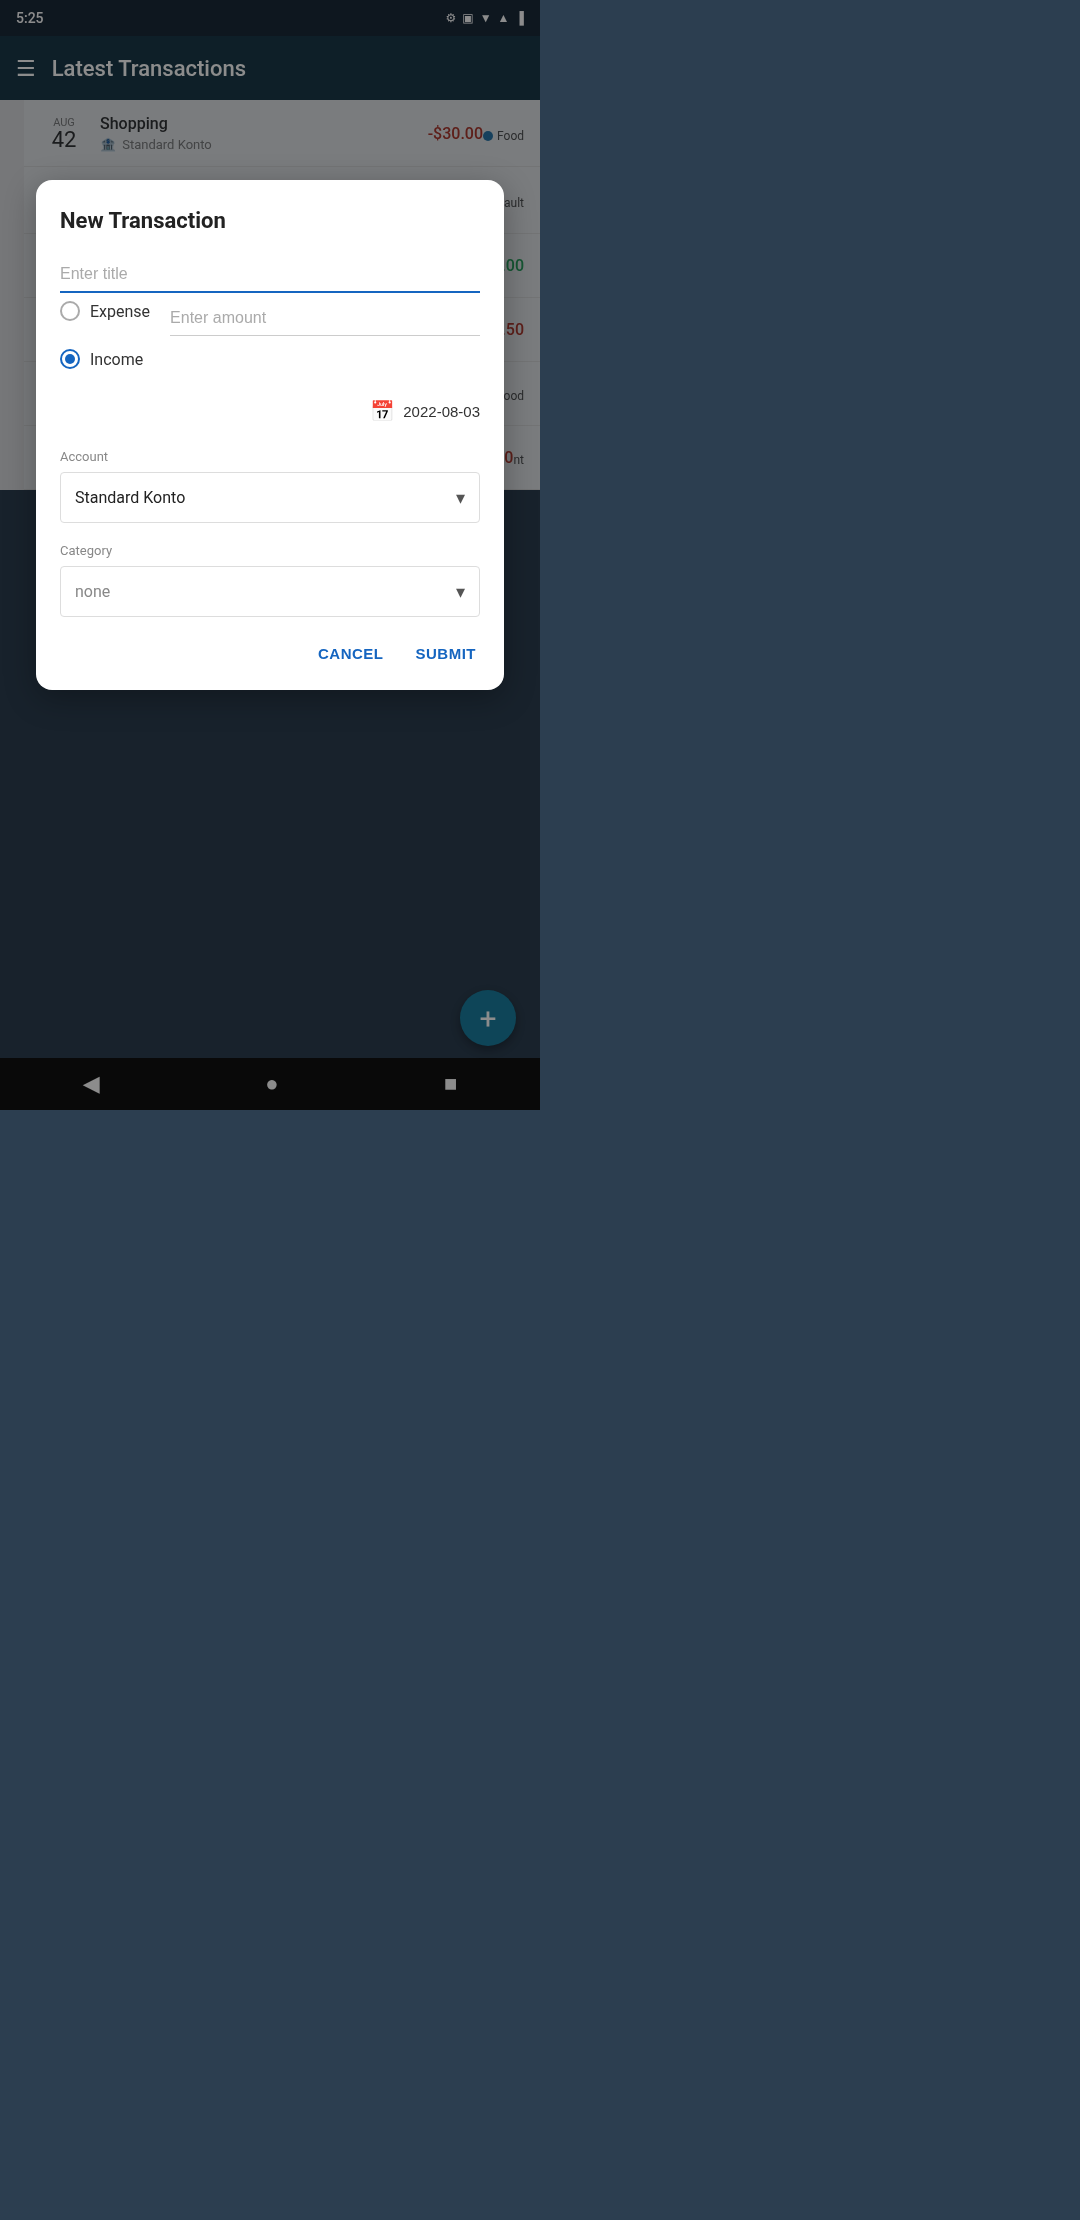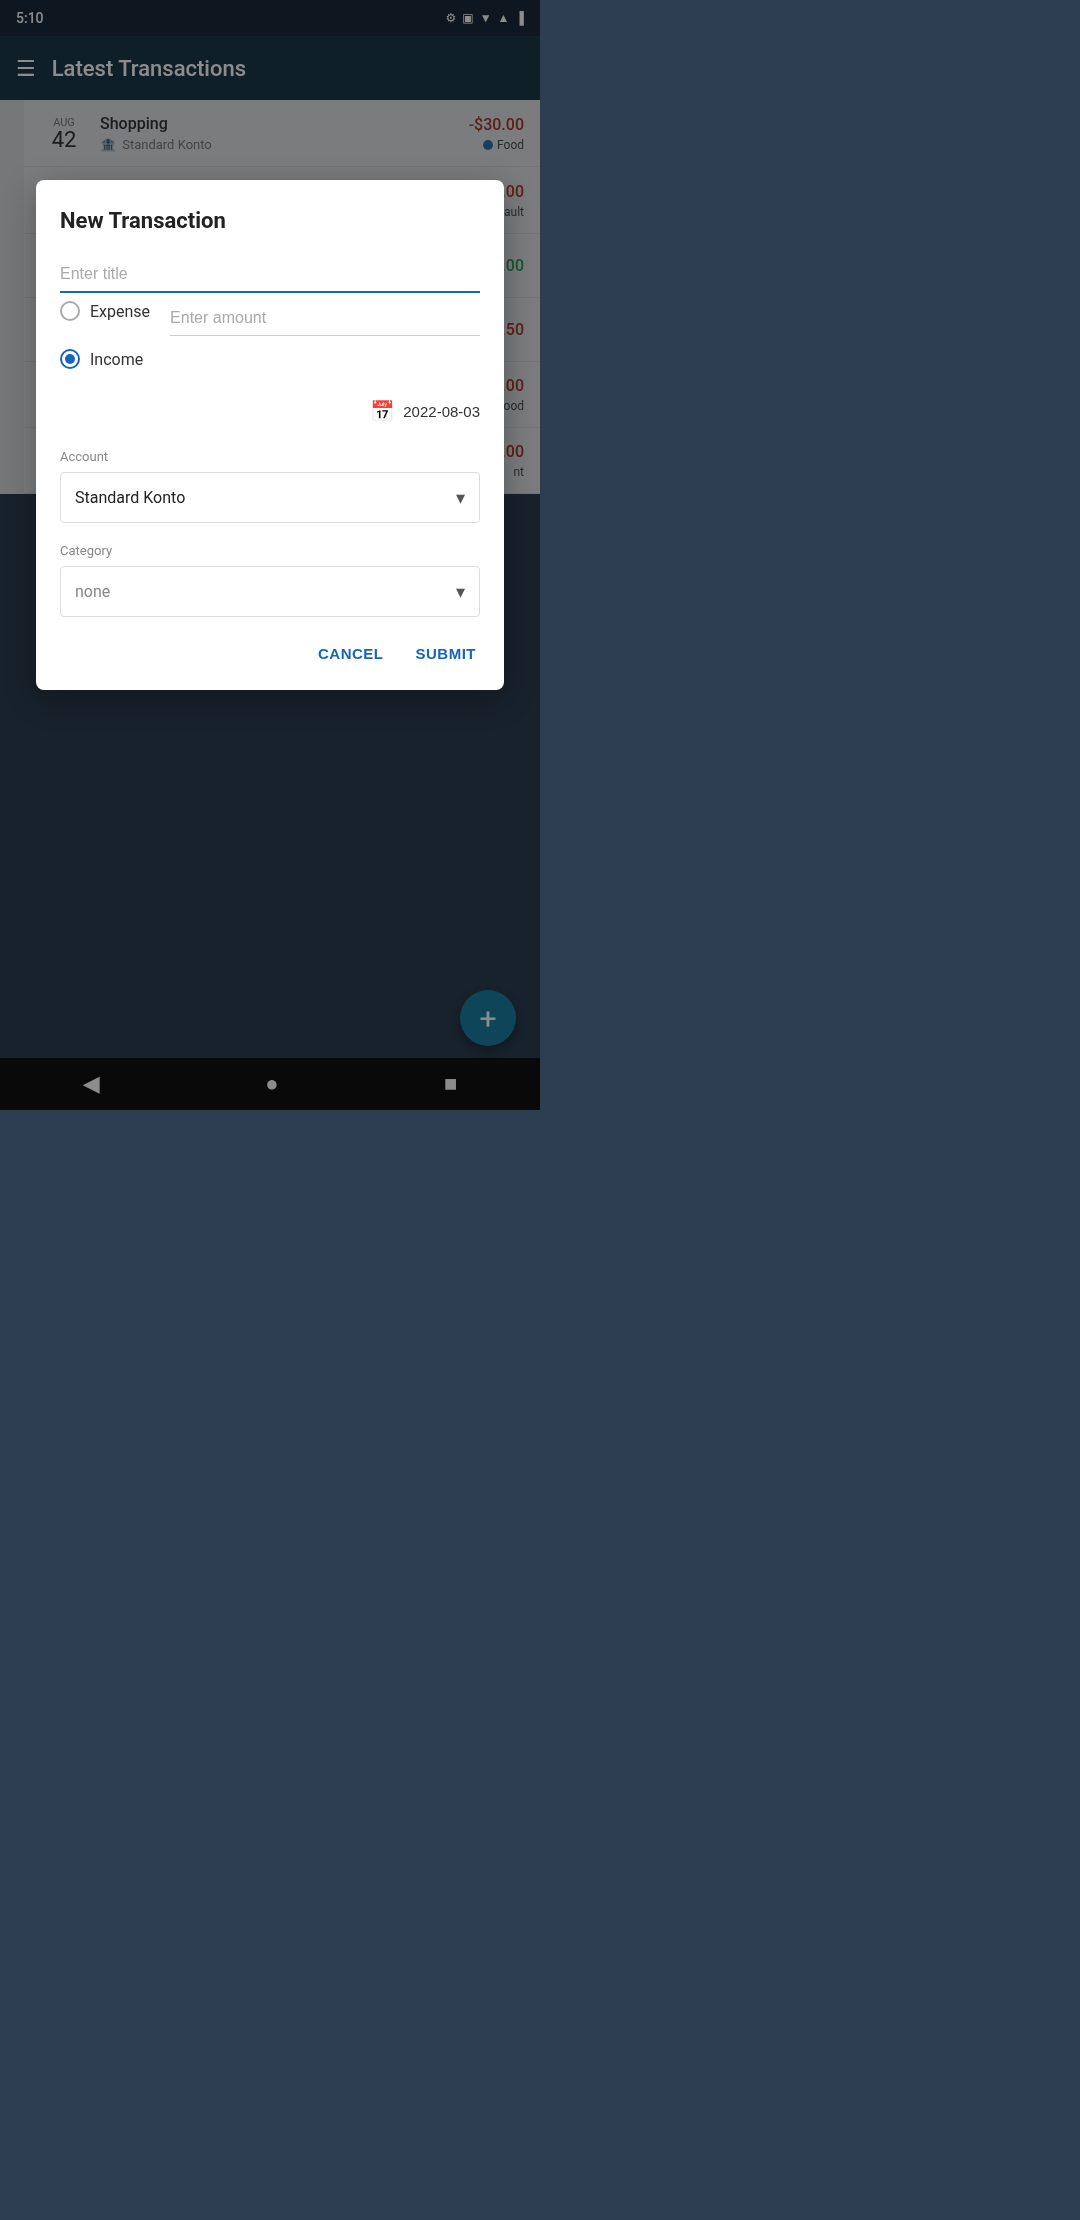--- a/index.html
+++ b/index.html
@@ -107,21 +107,21 @@
     .bank-icon {
       font-size: 13px;
       color: #888;
     }
     .trans-account {
       font-size: 13px;
       color: #888;
     }
     .trans-right {
       display: flex;
-      flex-direction: column;
+      flex-direction: row;
       align-items: flex-end;
     }
     .trans-amount {
       font-size: 16px;
       font-weight: 500;
     }
     .amount-neg { color: #c0392b; }
     .amount-pos { color: #27ae60; }
     .trans-badge {
       display: flex;
@@ -149,21 +149,21 @@
       z-index: 10;
     }
 
     
     .dialog {
       position: absolute;
       top: 180px;
       left: 36px;
       right: 36px;
       background: #fff;
-      border-radius: 8px;
+      border-radius: 16px;
       padding: 28px 24px 20px;
       z-index: 20;
       box-shadow: 0 8px 32px rgba(0,0,0,0.3);
     }
     .dialog-title {
       font-size: 22px;
       font-weight: bold;
       color: #222;
       margin-bottom: 24px;
     }
@@ -355,21 +355,21 @@
       color: #fff;
       font-size: 22px;
       cursor: pointer;
       padding: 8px 20px;
     }
   </style>
 </head>
 <body>
 
 <div class="status-bar">
-  <span class="status-time">5:10</span>
+  <span class="status-time">5:25</span>
   <div class="status-icons">
     <span>⚙</span>
     <span>▣</span>
     <span>▼</span>
     <span>▲</span>
     <span>▐</span>
   </div>
 </div>
 
 <div class="app-bar">

